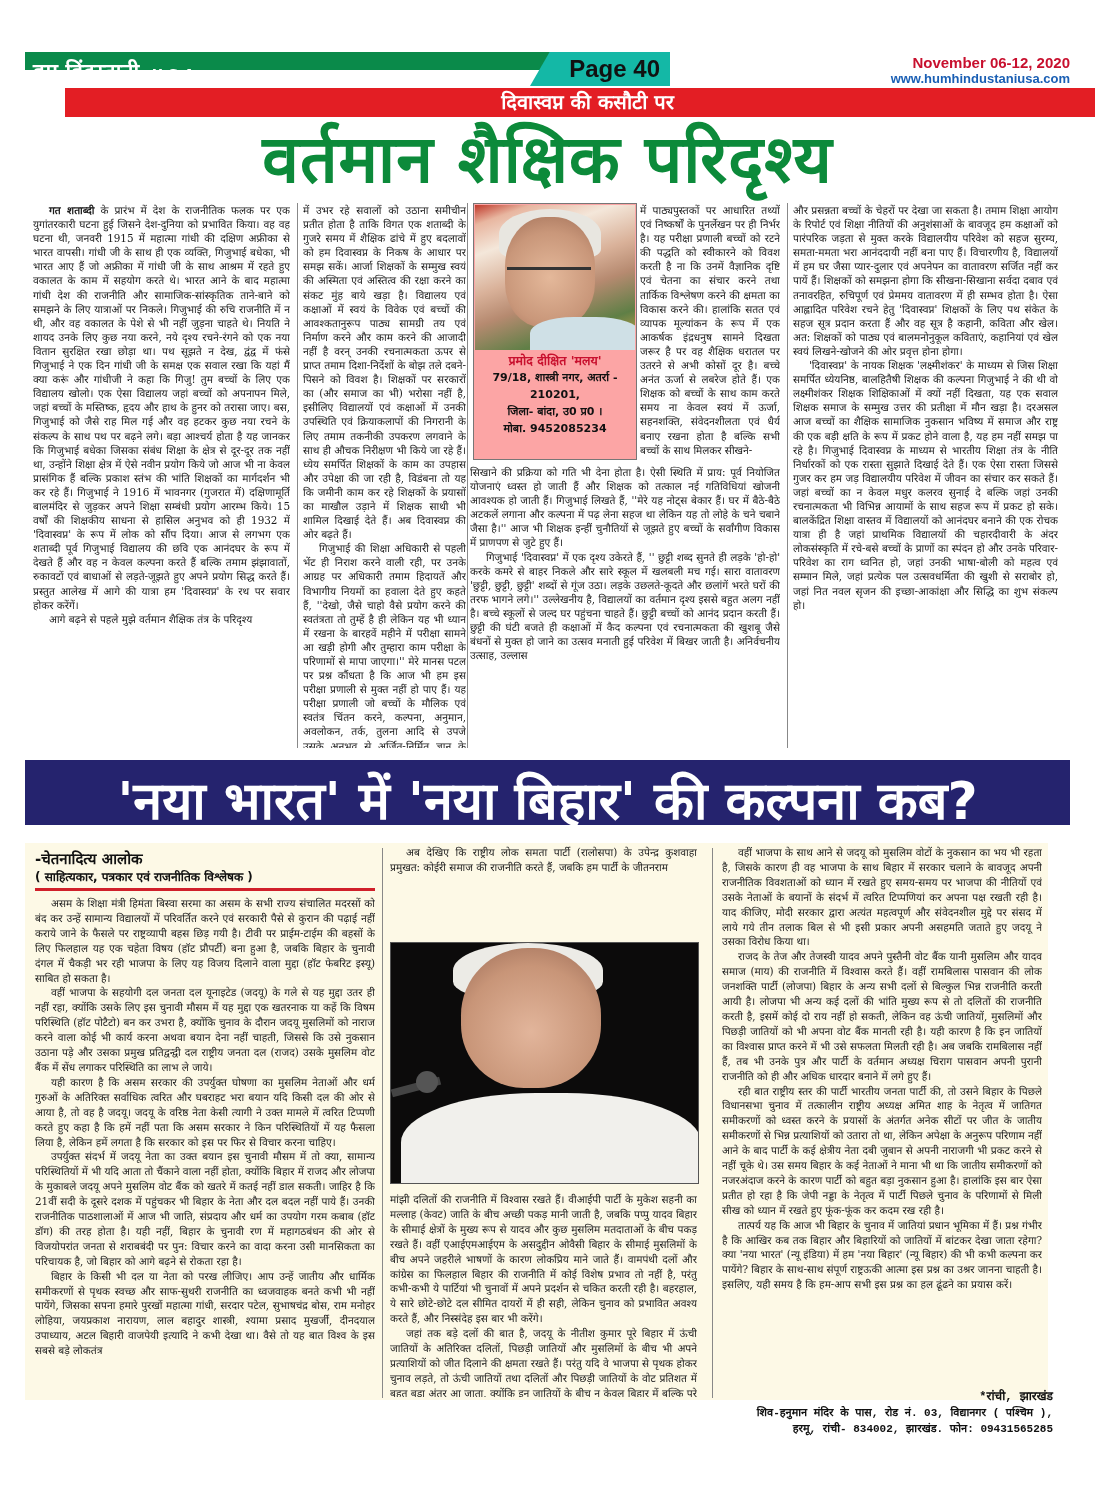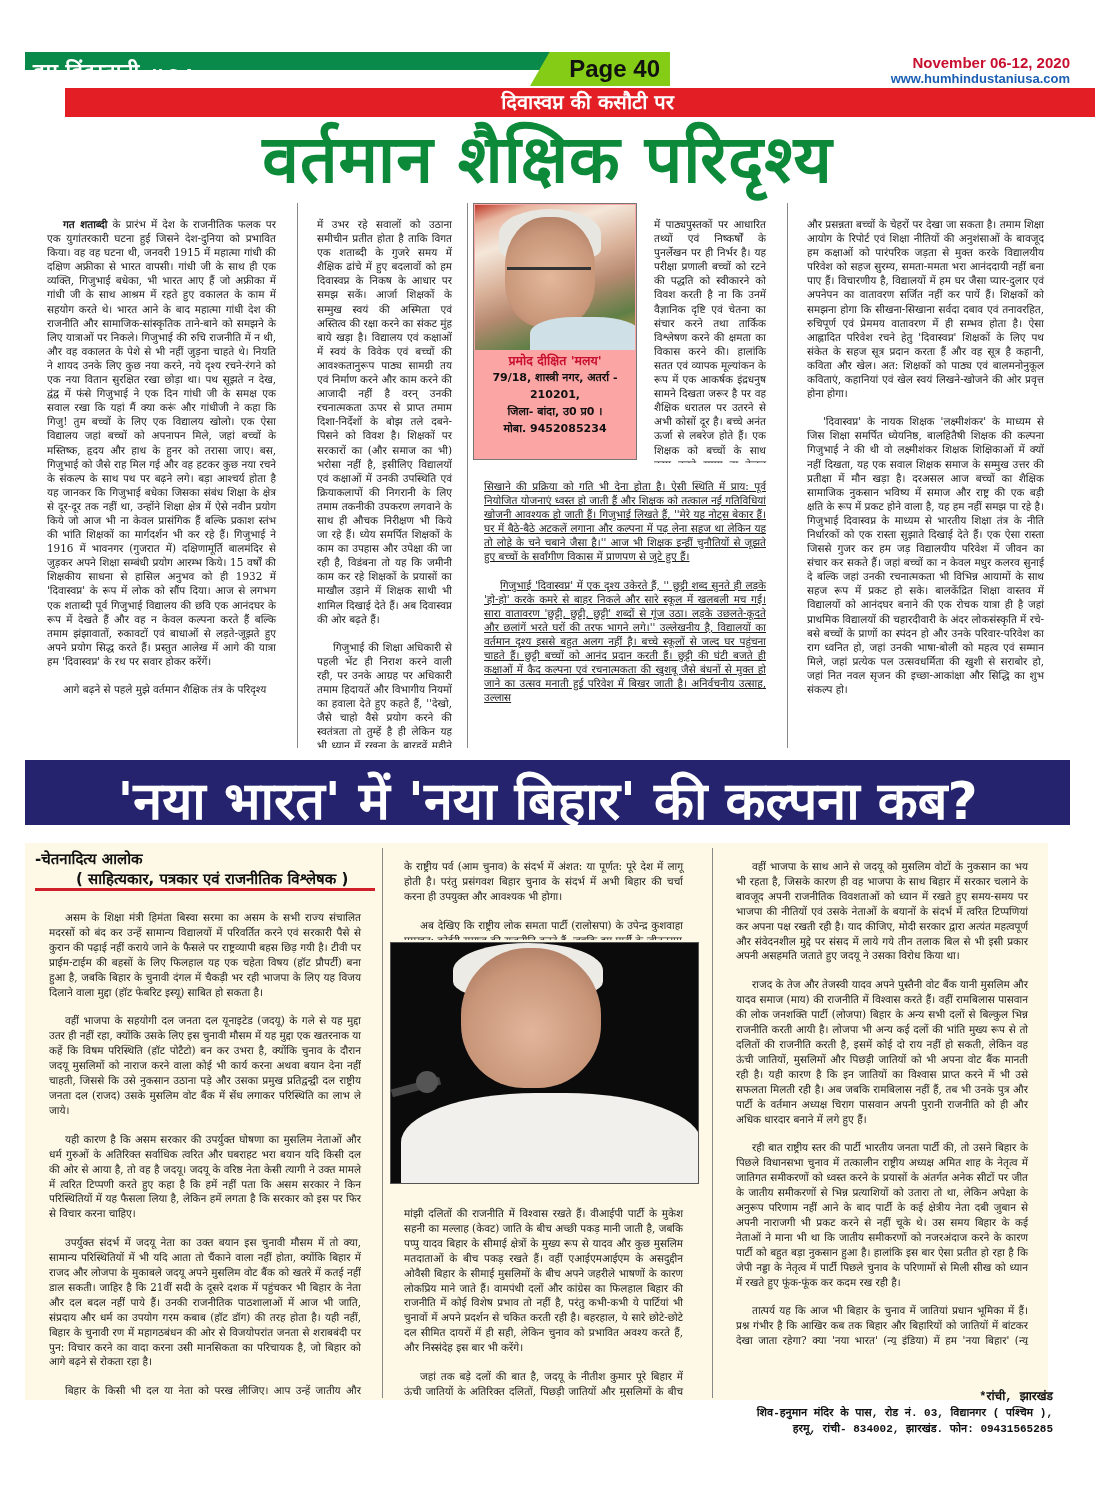--- a/index.html
+++ b/index.html
@@ -1,49 +1,49 @@
 <!DOCTYPE html>
 <html><head>
 <meta charset="utf-8">
 <style>
   html, body { margin: 0; padding: 0; background: #ffffff; }
   body { width: 1095px; height: 1490px; position: relative; overflow: hidden; font-family: "DejaVu Serif", "Liberation Serif", serif; color: #1a1a1a; }
   .masthead { position: absolute; left: 25px; top: 52px; width: 645px; height: 18px; background: #0a8a4a; }
   .masthead .brand { position: absolute; left: 8px; top: 3px; color: #fff; font-family: "DejaVu Sans", sans-serif; font-weight: bold; font-size: 22px; }
   .masthead .brand .usa { font-size: 14px; margin-left: 4px; }
-  .masthead .pagebox { position: absolute; right: 0; top: 0; width: 140px; height: 34px; background: #84cc16; clip-path: polygon(14% 0, 100% 0, 100% 100%, 0 100%); }
+  .masthead .pagebox { position: absolute; right: 0; top: 0; width: 140px; height: 34px; background: #14b8a6; clip-path: polygon(14% 0, 100% 0, 100% 100%, 0 100%); }
   .masthead .pagebox span { position: absolute; right: 10px; top: 3px; font-family: "Liberation Sans", sans-serif; font-weight: bold; font-size: 24px; color: #111; }
   .dateline { position: absolute; right: 25px; top: 54px; text-align: right; font-family: "Liberation Sans", sans-serif; font-weight: bold; }
   .dateline .date { color: #c8102e; font-size: 15px; }
   .dateline .site { color: #1a5fb4; font-size: 13px; }
   .redbar { position: absolute; left: 25px; top: 88px; width: 1045px; height: 29px; background: #e31e24; color: #fff; text-align: center; font-family: "DejaVu Sans", sans-serif; font-weight: bold; font-size: 20px; line-height: 29px; margin-left: 40px; }
   .headline1 { position: absolute; left: 0; top: 120px; width: 1095px; text-align: center; color: #0c8a3a; font-family: "DejaVu Sans", sans-serif; font-weight: bold; font-size: 66px; line-height: 80px; letter-spacing: 1px; }
   .col { position: absolute; font-size: 10.4px; line-height: 14.1px; text-align: justify; color: #1b1b1b; }
-  .col p { margin: 14px; text-indent: 16px; }
+  .col p { margin: 0; text-indent: 16px; }
   .col p.noindent { text-indent: 0; }
   .col b { font-weight: bold; }
   .top-col1 { left: 33px; top: 203px; width: 257px; height: 545px; overflow: hidden; }
   .top-col2 { left: 303px; top: 203px; width: 163px; height: 545px; overflow: hidden; }
   .top-col3 { left: 640px; top: 203px; width: 140px; height: 260px; overflow: hidden; }
-  .top-col4 { left: 470px; top: 465px; width: 310px; height: 285px; overflow: hidden; text-decoration: underline; }
+  .top-col4 { left: 470px; top: 465px; width: 310px; height: 285px; overflow: hidden; }
   .top-col5 { left: 793px; top: 203px; width: 265px; height: 545px; overflow: hidden; }
   .vrule { position: absolute; width: 1px; background: #888; }
   .author-box { position: absolute; left: 473px; top: 203px; width: 162px; height: 255px; border: 1px solid #777; background: #fca5a5; }
   .author-photo { position: absolute; left: 1px; top: 1px; width: 160px; height: 145px; background: linear-gradient(160deg, #c0392b 0%, #e8b6a0 10%, #f4e7da 25%, #d9b199 45%, #b68a70 60%, #5f7f46 80%, #e6a94a 100%); overflow: hidden; }
   .author-photo .face { position: absolute; left: 30px; top: 12px; width: 90px; height: 110px; border-radius: 45% 45% 40% 40%; background: radial-gradient(circle at 50% 55%, #e4b89a 0%, #c9977a 60%, #a27058 100%); }
   .author-photo .hair { position: absolute; left: 24px; top: 4px; width: 102px; height: 50px; border-radius: 50% 50% 20% 20%; background: #e8e6e0; }
   .author-photo .shirt { position: absolute; left: 55px; top: 112px; width: 110px; height: 40px; background: #cfe0e6; border-radius: 40% 40% 0 0; }
   .author-photo .glasses { position: absolute; left: 32px; top: 62px; width: 84px; height: 14px; border-top: 3px solid #333; }
   .author-caption { position: absolute; left: 0; top: 148px; width: 162px; text-align: center; font-family: "DejaVu Sans", sans-serif; font-size: 11px; line-height: 17px; font-weight: bold; color: #111; }
   .author-caption .name { color: #c8102e; font-size: 12.5px; }
   .banner2 { position: absolute; left: 25px; top: 760px; width: 1045px; height: 65px; background: #25236e; color: #fff; text-align: center; font-family: "DejaVu Sans", sans-serif; font-weight: bold; font-size: 52px; line-height: 83px; }
   .article2 { position: absolute; left: 25px; top: 843px; width: 1023px; height: 557px; background: #fdf9e6; }
   .byline { position: absolute; left: 35px; top: 848px; font-family: "DejaVu Sans", sans-serif; color: #111; }
   .byline .name { font-size: 15px; font-weight: bold; }
-  .byline .role { font-size: 15px; font-weight: bold; margin-left: 41px; }
+  .byline .role { font-size: 12px; font-weight: bold; }
   .byline-rule { position: absolute; left: 35px; top: 888px; width: 340px; height: 3px; background: #d0202a; }
   .b-col1 { left: 35px; top: 896px; width: 340px; height: 500px; overflow: hidden; font-size: 10.4px; line-height: 14.9px; }
   .b-col2 { left: 390px; top: 845px; width: 307px; height: 95px; overflow: hidden; font-size: 10.4px; line-height: 14.9px; }
   .b-col2b { left: 390px; top: 1192px; width: 307px; height: 205px; overflow: hidden; font-size: 10.4px; line-height: 14.9px; }
   .b-col3 { left: 722px; top: 845px; width: 320px; height: 500px; overflow: hidden; font-size: 10.4px; line-height: 14.9px; }
   .nitish-photo { position: absolute; left: 390px; top: 942px; width: 307px; height: 240px; background: #0c0b0b; border: 1px solid #555; overflow: hidden; }
   .nitish-photo .head { position: absolute; left: 70px; top: 5px; width: 140px; height: 140px; border-radius: 48% 48% 45% 45%; background: radial-gradient(circle at 50% 60%, #e2b59b 0%, #c89578 60%, #9a6a55 100%); }
   .nitish-photo .hair { position: absolute; left: 62px; top: 0; width: 150px; height: 55px; border-radius: 50% 50% 30% 30%; background: #ecebe6; }
   .nitish-photo .body { position: absolute; left: 10px; top: 150px; width: 300px; height: 110px; border-radius: 45% 45% 0 0; background: #f1f0ec; }
   .nitish-photo .mic { position: absolute; left: 0; top: 140px; width: 50px; height: 8px; background: #444; transform: rotate(-15deg); }
@@ -125,21 +125,20 @@
 <div class="col b-col1">
   <p>असम के शिक्षा मंत्री हिमंता बिस्वा सरमा का असम के सभी राज्य संचालित मदरसों को बंद कर उन्हें सामान्य विद्यालयों में परिवर्तित करने एवं सरकारी पैसे से कुरान की पढ़ाई नहीं कराये जाने के फैसले पर राष्ट्रव्यापी बहस छिड़ गयी है। टीवी पर प्राईम-टाईम की बहसों के लिए फिलहाल यह एक चहेता विषय (हॉट प्रौपर्टी) बना हुआ है, जबकि बिहार के चुनावी दंगल में चैकड़ी भर रही भाजपा के लिए यह विजय दिलाने वाला मुद्दा (हॉट फेबरिट इस्यू) साबित हो सकता है।</p>
   <p>वहीं भाजपा के सहयोगी दल जनता दल यूनाइटेड (जदयू) के गले से यह मुद्दा उतर ही नहीं रहा, क्योंकि उसके लिए इस चुनावी मौसम में यह मुद्दा एक खतरनाक या कहें कि विषम परिस्थिति (हॉट पोटैटो) बन कर उभरा है, क्योंकि चुनाव के दौरान जदयू मुसलिमों को नाराज करने वाला कोई भी कार्य करना अथवा बयान देना नहीं चाहती, जिससे कि उसे नुकसान उठाना पड़े और उसका प्रमुख प्रतिद्वन्द्वी दल राष्ट्रीय जनता दल (राजद) उसके मुसलिम वोट बैंक में सेंध लगाकर परिस्थिति का लाभ ले जाये।</p>
   <p>यही कारण है कि असम सरकार की उपर्युक्त घोषणा का मुसलिम नेताओं और धर्म गुरुओं के अतिरिक्त सर्वाधिक त्वरित और घबराहट भरा बयान यदि किसी दल की ओर से आया है, तो वह है जदयू। जदयू के वरिष्ठ नेता केसी त्यागी ने उक्त मामले में त्वरित टिप्पणी करते हुए कहा है कि हमें नहीं पता कि असम सरकार ने किन परिस्थितियों में यह फैसला लिया है, लेकिन हमें लगता है कि सरकार को इस पर फिर से विचार करना चाहिए।</p>
   <p>उपर्युक्त संदर्भ में जदयू नेता का उक्त बयान इस चुनावी मौसम में तो क्या, सामान्य परिस्थितियों में भी यदि आता तो चैंकाने वाला नहीं होता, क्योंकि बिहार में राजद और लोजपा के मुकाबले जदयू अपने मुसलिम वोट बैंक को खतरे में कतई नहीं डाल सकती। जाहिर है कि 21वीं सदी के दूसरे दशक में पहुंचकर भी बिहार के नेता और दल बदल नहीं पाये हैं। उनकी राजनीतिक पाठशालाओं में आज भी जाति, संप्रदाय और धर्म का उपयोग गरम कबाब (हॉट डॉग) की तरह होता है। यही नहीं, बिहार के चुनावी रण में महागठबंधन की ओर से विजयोपरांत जनता से शराबबंदी पर पुन: विचार करने का वादा करना उसी मानसिकता का परिचायक है, जो बिहार को आगे बढ़ने से रोकता रहा है।</p>
   <p>बिहार के किसी भी दल या नेता को परख लीजिए। आप उन्हें जातीय और धार्मिक समीकरणों से पृथक स्वच्छ और साफ-सुथरी राजनीति का ध्वजवाहक बनते कभी भी नहीं पायेंगे, जिसका सपना हमारे पुरखों महात्मा गांधी, सरदार पटेल, सुभाषचंद्र बोस, राम मनोहर लोहिया, जयप्रकाश नारायण, लाल बहादुर शास्त्री, श्यामा प्रसाद मुखर्जी, दीनदयाल उपाध्याय, अटल बिहारी वाजपेयी इत्यादि ने कभी देखा था। वैसे तो यह बात विश्व के इस सबसे बड़े लोकतंत्र</p>
 </div>
 <div class="vrule" style="left:382px; top:848px; height:550px;"></div>
 
 <div class="col b-col2">
-  <p class="noindent">के राष्ट्रीय पर्व (आम चुनाव) के संदर्भ में अंशत: या पूर्णत: पूरे देश में लागू होती है। परंतु प्रसंगवश बिहार चुनाव के संदर्भ में अभी बिहार की चर्चा करना ही उपयुक्त और आवश्यक भी होगा।</p>
   <p>अब देखिए कि राष्ट्रीय लोक समता पार्टी (रालोसपा) के उपेन्द्र कुशवाहा प्रमुखत: कोईरी समाज की राजनीति करते हैं, जबकि हम पार्टी के जीतनराम</p>
 </div>
 
 <div class="nitish-photo">
   <div class="body"></div>
   <div class="hair"></div>
   <div class="head"></div>
   <div class="mic"></div>
   <div class="micball"></div>
 </div>

